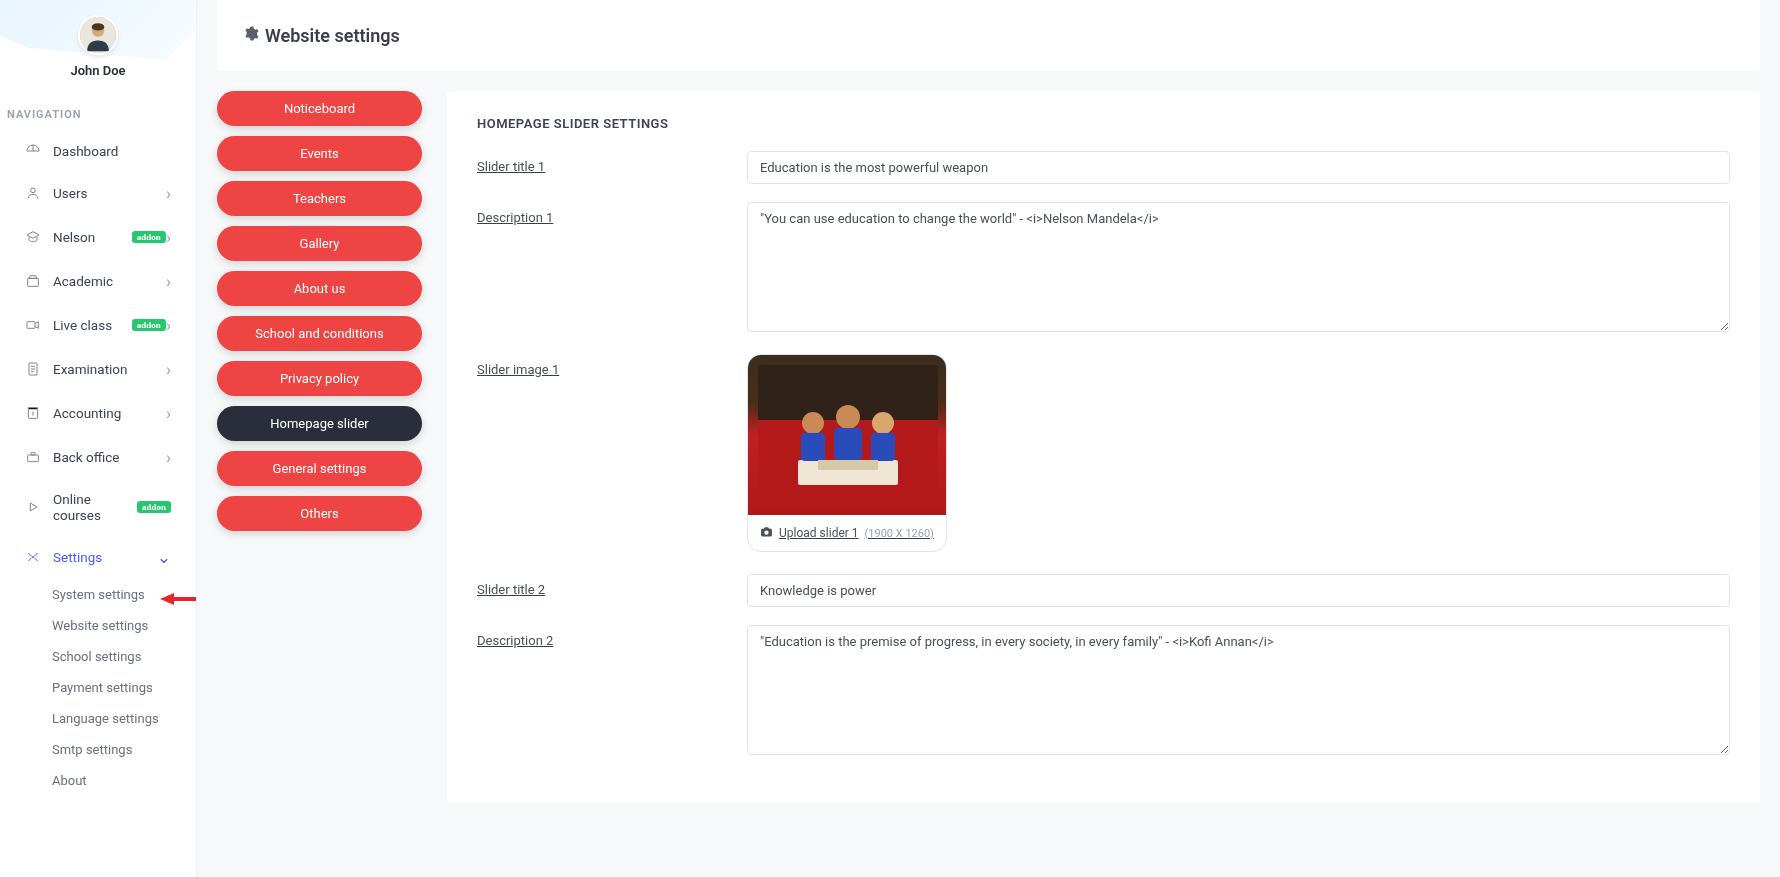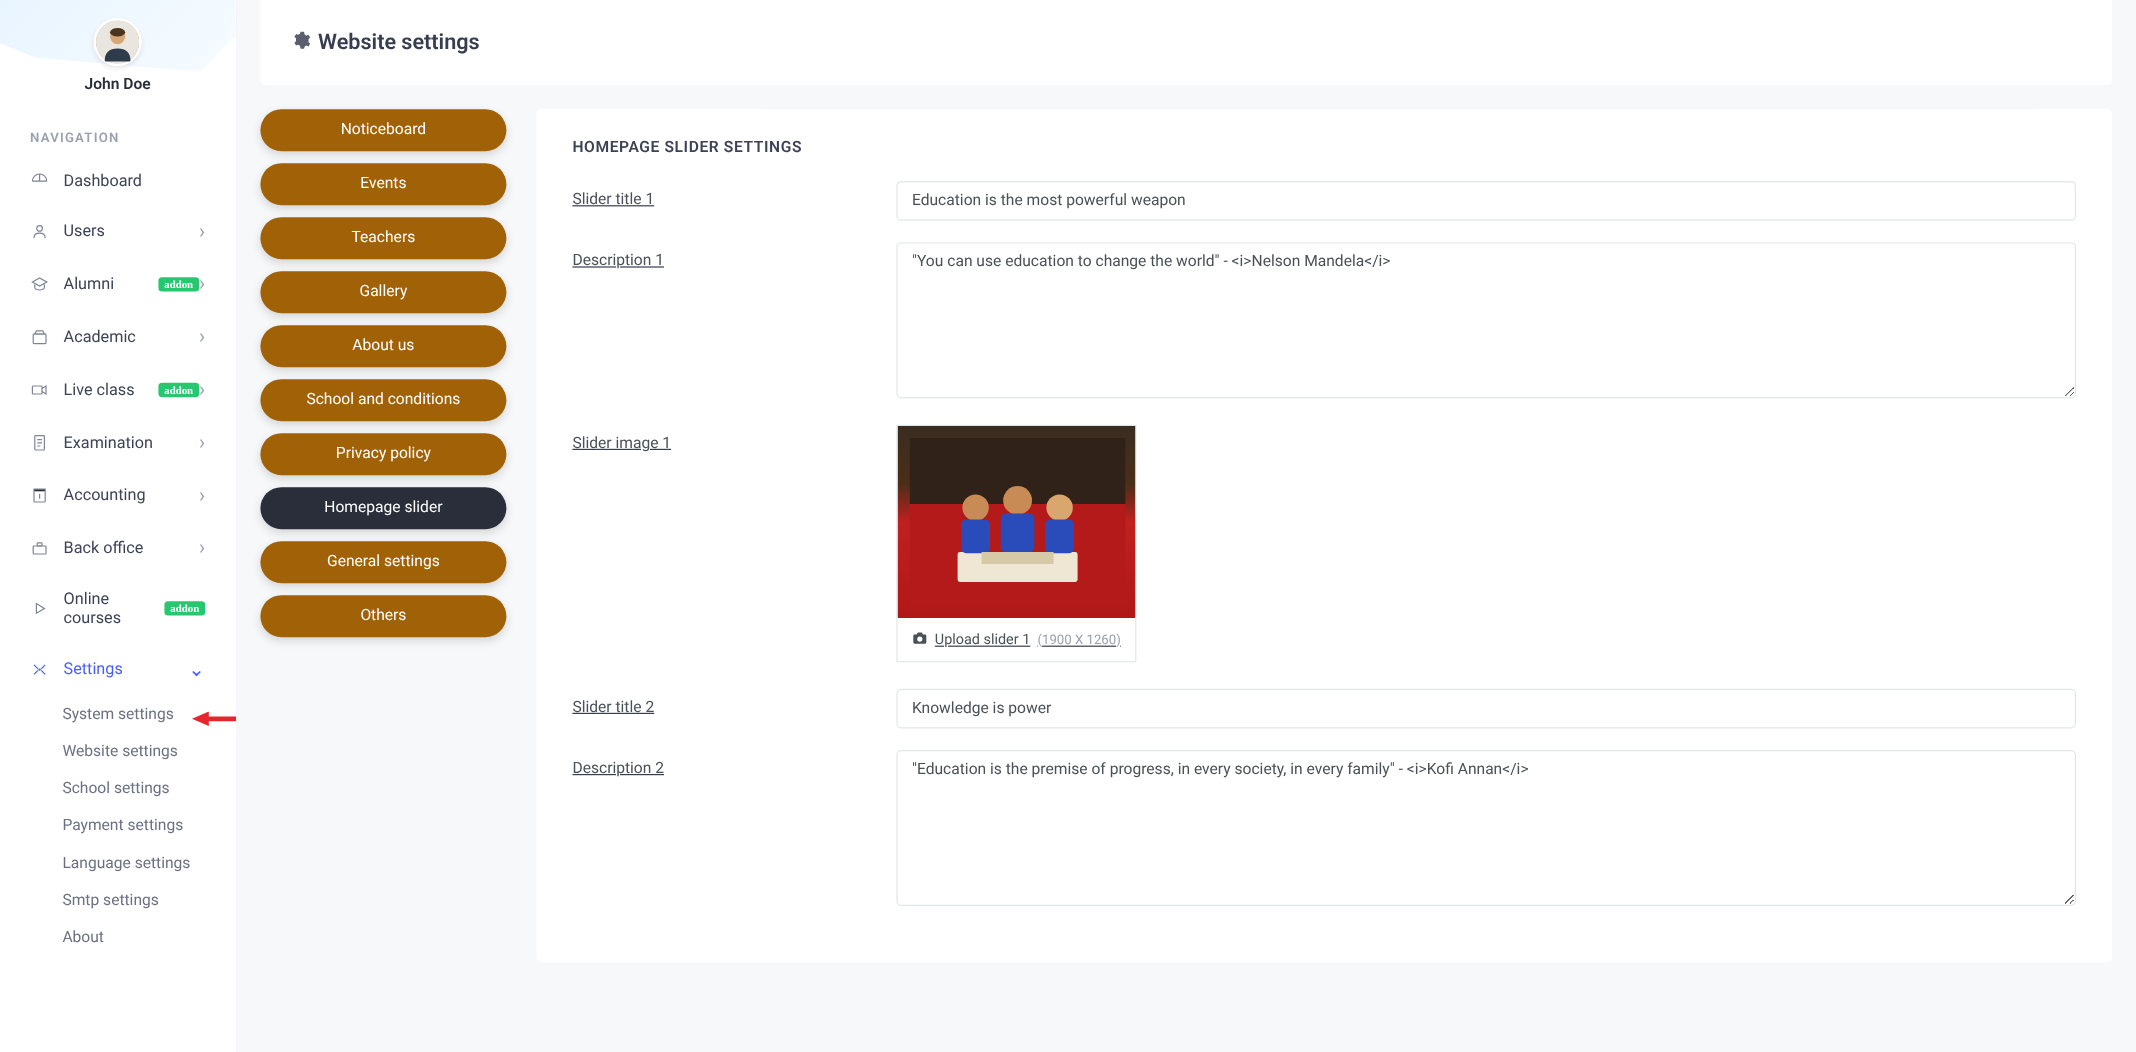--- a/index.html
+++ b/index.html
@@ -5,21 +5,21 @@
     * { margin: 0; padding: 0; box-sizing: border-box; font-family: -apple-system, BlinkMacSystemFont, "Segoe UI", Roboto, sans-serif; }
     body { background: #f7f8fa; color: #383e50; display: flex; height: 100vh; overflow: hidden; }
     
     .sidebar { width: 197px; background: #fff; border-right: 1px solid #eef; display: flex; flex-direction: column; overflow-y: auto; position: relative; }
     .profile { text-align: center; padding: 15px 0 10px; position: relative; }
     .profile-bg { position: absolute; top: 0; left: 0; right: 0; height: 60px; background: linear-gradient(135deg, rgba(180,220,255,0.3), rgba(200,235,255,0.15)); clip-path: polygon(0 0, 100% 0, 100% 50%, 85% 100%, 15% 80%, 0 60%); }
     .avatar { width: 40px; height: 40px; border-radius: 50%; background: linear-gradient(135deg,#e8c79a,#d0a070); margin: 0 auto; position: relative; border: 2px solid #fff; box-shadow: 0 2px 4px rgba(0,0,0,0.1); display: flex; align-items: center; justify-content: center; font-size: 20px;}
     .avatar svg { width: 40px; height: 40px; border-radius: 50%; }
     .username { font-size: 13px; font-weight: 600; margin-top: 8px; color: #2a2e3b; }
     
-    .nav-header { font-size: 11px; letter-spacing: 1px; color: #9aa0b0; padding: 20px 25px 10px; font-weight: 600; }
+    .nav-header { font-size: 11px; letter-spacing: 1px; color: #9aa0b0; padding: 20px 7px 10px; font-weight: 600; }
     .nav-item { display: flex; align-items: center; padding: 12px 25px; font-size: 13.5px; color: #3d4356; cursor: pointer; position: relative; }
     .nav-item.active { color: #4a5cff; }
     .nav-item .icon { width: 16px; height: 16px; margin-right: 12px; display: inline-flex; align-items: center; justify-content: center; color: #7d8494; flex-shrink: 0;}
     .nav-item.active .icon { color: #4a5cff; }
     .nav-item .label { flex: 1; }
     .nav-item .chev { color: #9aa0b0; font-size: 17px; }
     .nav-item.active .chev { color: #4a5cff; }
     .nav-item .badge { background: #28c76f; color: #fff; font-size: 9px; padding: 1px 5px; border-radius: 3px; margin-left: 4px; font-weight: 600; font-family: Liberation Serif, serif; }
     
     .subnav { }
@@ -28,32 +28,32 @@
     .red-arrow { position: absolute; left: 160px; top: 593px; width: 70px; height: 12px; pointer-events: none; z-index: 100; }
     
     .main { flex: 1; overflow-y: auto; padding: 0 0 40px; }
     .page-header { background: #fff; margin: 0 20px 20px; padding: 25px 25px; border-radius: 0 0 4px 4px; display: flex; align-items: center; }
     .page-header .gear { margin-right: 6px; color: #5b5f6b; }
     .page-title { font-size: 18px; font-weight: 600; color: #383e50; }
     
     .content-row { display: flex; gap: 25px; padding: 0 20px; }
     
     .tab-col { width: 205px; display: flex; flex-direction: column; gap: 10px; flex-shrink: 0;}
-    .tab-pill { background: #a16207; color: #fff; padding: 10px 15px; border-radius: 22px; font-size: 13px; text-align: center; cursor: pointer; box-shadow: 0 3px 8px rgba(0,0,0,0.15); }
+    .tab-pill { background: #ef4444; color: #fff; padding: 10px 15px; border-radius: 22px; font-size: 13px; text-align: center; cursor: pointer; box-shadow: 0 3px 8px rgba(0,0,0,0.15); }
     .tab-pill.active { background: #2a2e3b; }
     
     .form-panel { flex: 1; background: #fff; border-radius: 4px; padding: 25px 30px; }
     .section-title { font-size: 13px; letter-spacing: 0.5px; color: #3d4356; font-weight: 600; margin-bottom: 20px; }
     .form-row { display: flex; margin-bottom: 18px; text-decoration: underline; }
     .form-label { width: 270px; font-size: 13px; color: #495057; padding-top: 8px; flex-shrink:0; }
     .form-ctrl { flex: 1; }
     .form-ctrl input[type=text] { width: 100%; padding: 8px 12px; border: 1px solid #e1e5eb; border-radius: 4px; font-size: 13px; color: #495057; }
     .form-ctrl textarea { width: 100%; padding: 8px 12px; border: 1px solid #e1e5eb; border-radius: 4px; font-size: 13px; color: #495057; min-height: 130px; resize: both; }
     
-    .img-box { width: 200px; border: 1px solid #e1e5eb; border-radius: 0; overflow: hidden; }
+    .img-box { width: 200px; border: 1px solid #e1e5eb; border-radius: 14px; overflow: hidden; }
     .img-preview { width: 200px; height: 160px; background: linear-gradient(to bottom, #3a2d20 0%, #4a2e18 30%, #c02020 50%, #b01818 100%); display:flex; align-items:center; justify-content:center; position:relative;}
     .img-upload-row { padding: 10px 8px; font-size: 12px; color: #495057; display: flex; align-items: center; justify-content: center; gap: 6px; cursor: pointer; }
     .img-upload-row .dims { color: #9aa0b0; font-size: 11px; }
     
     .people-svg { width: 180px; height: 140px; }
   </style>
 </head>
 <body>
 
 <div class="sidebar">
@@ -90,21 +90,21 @@
         </span>
         <span class="label">Users</span>
         <span class="chev">›</span>
       </div>
       <div class="nav-item">
         <span class="icon">
           <svg width="16" height="16" viewBox="0 0 24 24">
             <path d="M3 9l9-5 9 5-9 5-9-5zM6 12v4c0 1.5 2.7 3 6 3s6-1.5 6-3v-4" stroke="#7d8494" stroke-width="1.5" fill="none"></path>
           </svg>
         </span>
-        <span class="label">Alumni</span>
+        <span class="label">Nelson</span>
         <span class="badge">addon</span>
         <span class="chev">›</span>
       </div>
       <div class="nav-item">
         <span class="icon">
           <svg width="16" height="16" viewBox="0 0 24 24">
             <rect x="4" y="8" width="16" height="12" rx="1" stroke="#7d8494" stroke-width="1.5" fill="none"></rect>
             <path d="M8 4h8l2 4H6l2-4z" stroke="#7d8494" stroke-width="1.5" fill="none"></path>
           </svg>
         </span>

